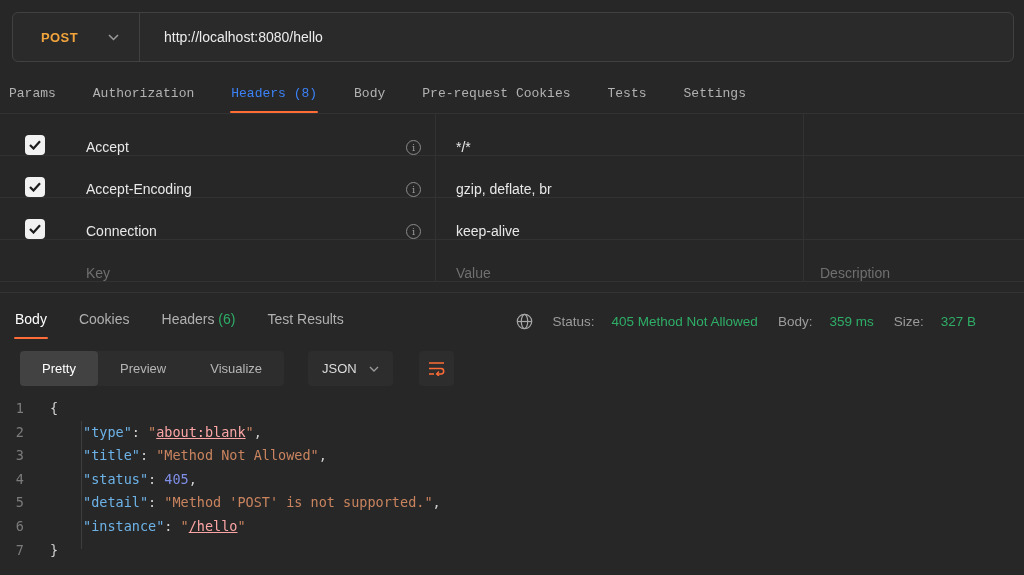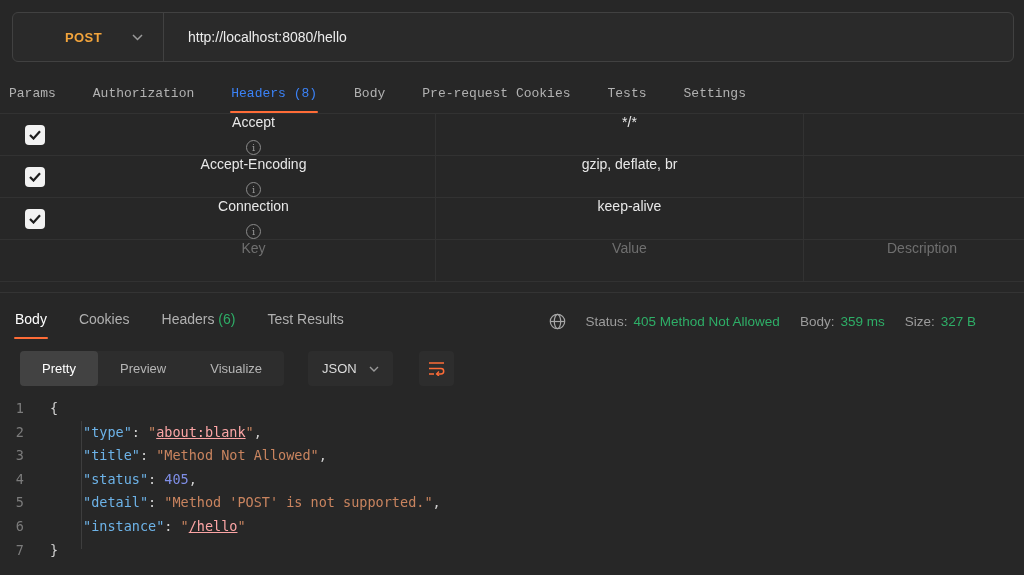--- a/index.html
+++ b/index.html
@@ -10,21 +10,21 @@
     font-family:"Liberation Sans", sans-serif;
     overflow:hidden;
     position:relative;
   }
   .app { position:relative; width:1024px; height:575px; }
 
   
   .request-bar {
     position:absolute; left:12px; top:12px; width:1002px; height:50px;
     border:1px solid #414141; border-radius:6px; background:#2a2a2a;
-    display:flex; align-items:center; overflow:hidden;padding-left:24px;
+    display:flex; align-items:center; overflow:hidden;
   }
   .method { display:flex; align-items:center; gap:30px; padding:0 20px 0 28px; height:100%; cursor:pointer; }
   .method-label { color:#f2a43c; font-weight:bold; font-size:13px; letter-spacing:.4px; }
   .divider-v { width:1px; align-self:stretch; background:#414141; }
   .url { padding-left:24px; font-size:14px; color:#ececec; flex:1; }
 
   
   .req-tabs {
     position:absolute; top:80px; left:8px; display:flex; gap:35px;
     font-size:13px; color:#b2b2b2;font-family:Liberation Mono, monospace;
@@ -35,21 +35,21 @@
     content:""; position:absolute; left:0; right:0; bottom:2px; height:2px;
     background:#ff6c37; border-radius:2px;
   }
 
   
   .htable { position:absolute; top:113px; left:0; width:1024px; border-top:1px solid #323232; }
   .hrow {
     display:grid; grid-template-columns:70px 365px 368px 221px;
     height:42px; border-bottom:1px solid #323232; align-items:stretch; font-size:14px;
   }
-  .cell { display:flex; align-items:center;flex-direction:column; }
+  .cell { display:flex; align-items:flex-end; }
   .cell.cb { justify-content:center; }
   .cell.key { justify-content:space-between; padding:0 14px 0 16px; }
   .cell.val { padding-left:20px; border-left:1px solid #323232; }
   .cell.desc { padding-left:16px; border-left:1px solid #323232; }
   .checkbox {
     width:20px; height:20px; background:#f2f2f2; border-radius:4px;
     display:flex; align-items:center; justify-content:center; cursor:pointer;
   }
   .info-icon {
     width:15px; height:15px; border:1px solid #8b8b8b; border-radius:50%;
@@ -71,21 +71,21 @@
     content:""; position:absolute; left:0; right:0; bottom:0; height:2px;
     background:#ff6c37; border-radius:2px;
   }
   .count-green { color:#2eae67; }
   .resp-meta {
     position:absolute; right:48px; top:300px; height:42px;
     display:flex; align-items:center; gap:20px; font-size:13.5px;
   }
   .meta-item { display:flex; align-items:center; }
   .meta-label { color:#9c9c9c; }
-  .meta-value { color:#2eae67; margin-left:6px; }
+  .meta-value { color:#2eae67; margin-left:17px; }
 
   
   .view-bar { position:absolute; top:351px; left:20px; display:flex; align-items:center; }
   .vgroup { display:flex; background:#2d2d2d; border-radius:4px; height:35px; align-items:center; }
   .vtab { padding:0 22px; height:35px; display:flex; align-items:center; color:#b5b5b5; font-size:13px; border-radius:4px; cursor:pointer; }
   .vtab.active { background:#424242; color:#fff;text-align:center; }
   .fmt-select {
     margin-left:24px; height:35px; background:#2d2d2d; border-radius:4px;
     display:flex; align-items:center; gap:12px; padding:0 14px; color:#dcdcdc;
     font-size:13px; cursor:pointer;

